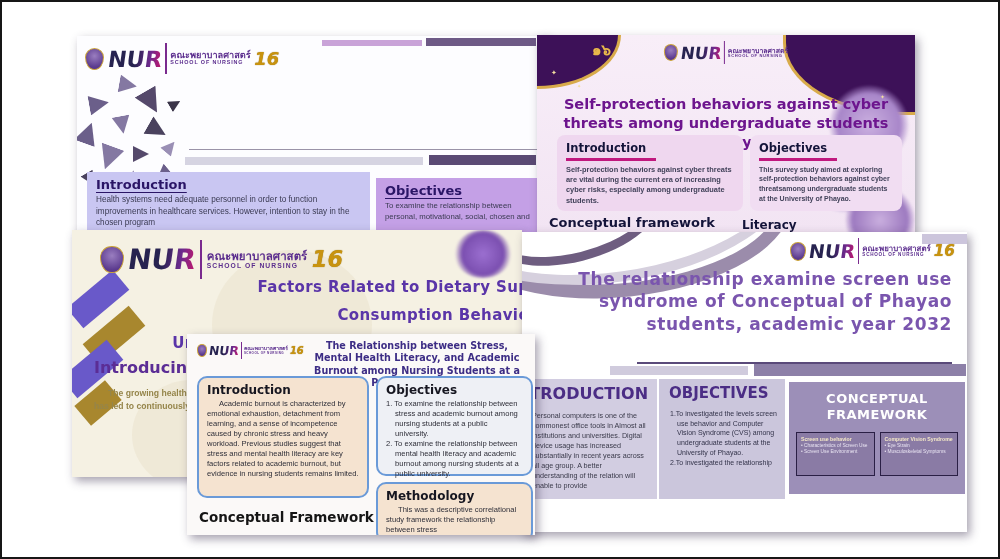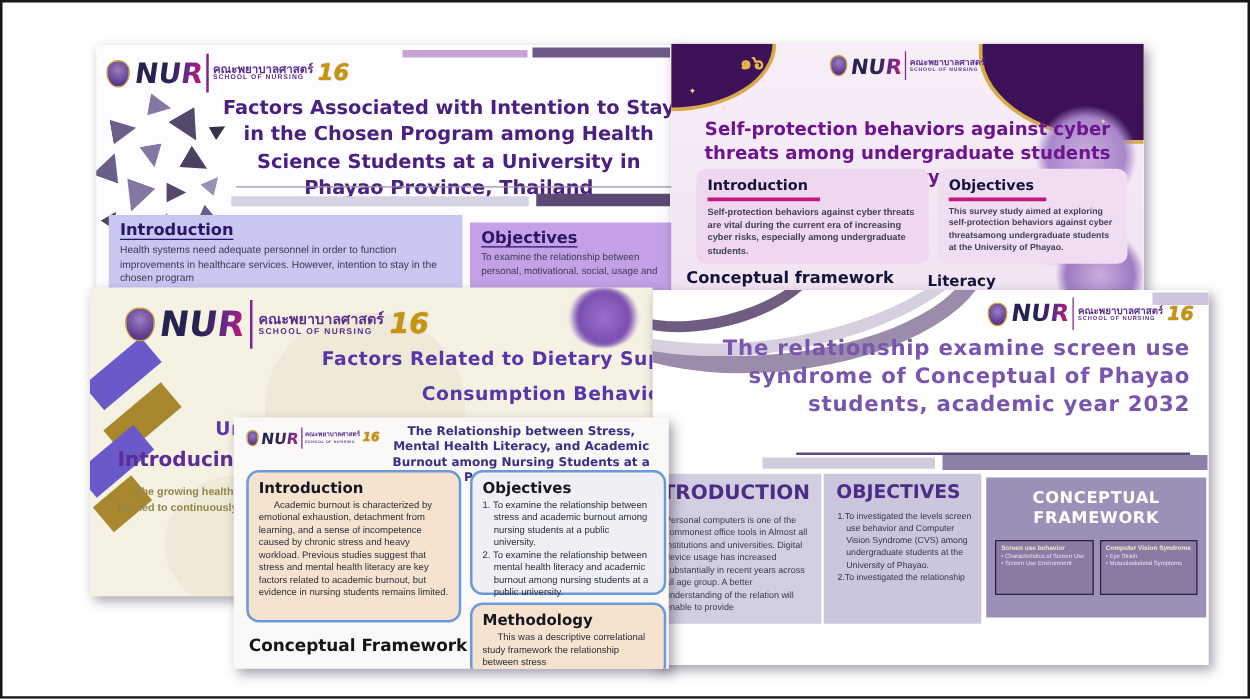--- a/index.html
+++ b/index.html
@@ -129,32 +129,31 @@
       <div class="tri" style="left:36px;top:40px;width:18px;height:18px;background:#8478a2;transform:rotate(170deg);"></div>
       <div class="tri" style="left:70px;top:44px;width:20px;height:20px;background:#4a425e;transform:rotate(120deg);"></div>
       <div class="tri" style="left:20px;top:70px;width:24px;height:24px;background:#8478a2;transform:rotate(200deg);"></div>
       <div class="tri" style="left:56px;top:70px;width:16px;height:16px;background:#55496b;transform:rotate(90deg);"></div>
       <div class="tri" style="left:86px;top:64px;width:14px;height:14px;background:#9a8fb5;transform:rotate(40deg);"></div>
       <div class="tri" style="left:6px;top:96px;width:14px;height:14px;background:#4a425e;transform:rotate(150deg);"></div>
       <div class="tri" style="left:46px;top:94px;width:18px;height:18px;background:#9a8fb5;transform:rotate(10deg);"></div>
       <div class="tri" style="left:80px;top:90px;width:12px;height:12px;background:#6b5f8a;transform:rotate(230deg);"></div>
     </div>
 
-    <div class="title">Factors Associated with Intention to Stay in the Chosen Program among Health Science Students at a University in Phayao Province, Thailand</div>
     <div class="rule"></div>
     <div class="bar" style="left:108px;top:121px;width:238px;height:8px;background:#d6d4e2;"></div>
     <div class="bar" style="left:352px;top:119px;width:107px;height:10px;background:#5a4a74;"></div>
 
     <div class="pbox" style="left:10px;top:136px;width:283px;height:62px;background:#c9c6f2;">
       <h3>Introduction</h3>
       <p>Health systems need adequate personnel in order to function improvements in healthcare services. However, intention to stay in the chosen program</p>
     </div>
     <div class="pbox" style="left:299px;top:142px;width:171px;height:56px;background:#c4a0e6;">
       <h3>Objectives</h3>
-      <p style="font-size:7.8px;">To examine the relationship between personal, motivational, social, usage and</p>
+      <p style="font-size:7.8px;">To examine the relationship between personal, motivational, social, chosen and</p>
     </div>
   </div>
 
   <div class="poster p2">
     <div class="corner cornerL">
         <div class="inner"></div>
       </div>
     <div class="corner cornerR">
         <div class="inner"></div>
       </div>

